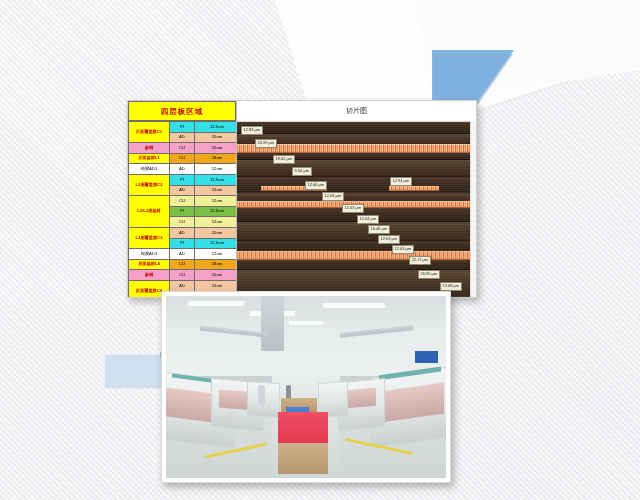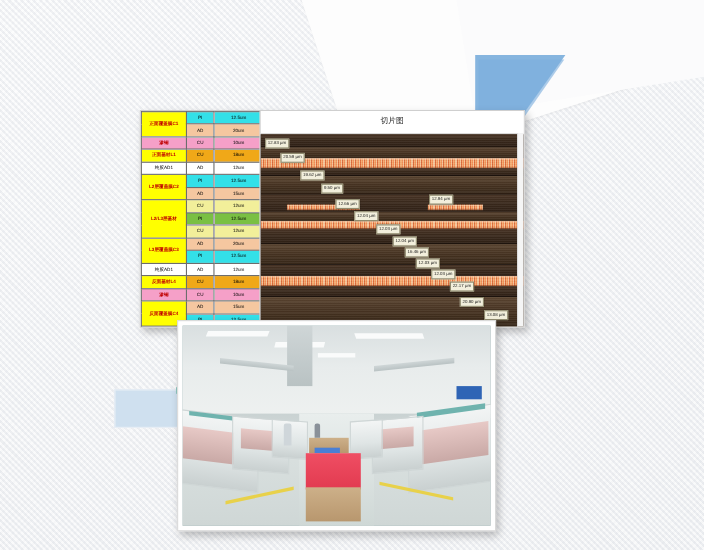--- a/index.html
+++ b/index.html
@@ -152,20 +152,21 @@
 <div id="bg-white-band"></div>
 <div id="bg-white-band2"></div>
 <div id="bg-triangle2"></div>
 <div id="bg-triangle"></div>
 <div id="bg-bluebox"></div>
 <div id="bg-bluebox-dot"></div>
 
 <div id="slide-card">
 
   <div id="stackup-panel">
+    <div id="stackup-title">四层板区域</div>
     <table class="stack">
       <tbody id="stack-body">
           <tr>
             <td class="lab" rowspan="2" style="background: rgb(255, 255, 0);">正面覆盖膜C1</td>
             <td class="mat" style="background: rgb(51, 224, 232);">PI</td>
             <td class="val" style="background: rgb(51, 224, 232);">12.5um</td>
           </tr>
           <tr>
             <td class="mat" style="background: rgb(245, 199, 160);">AD</td>
             <td class="val" style="background: rgb(245, 199, 160);">20um</td>

